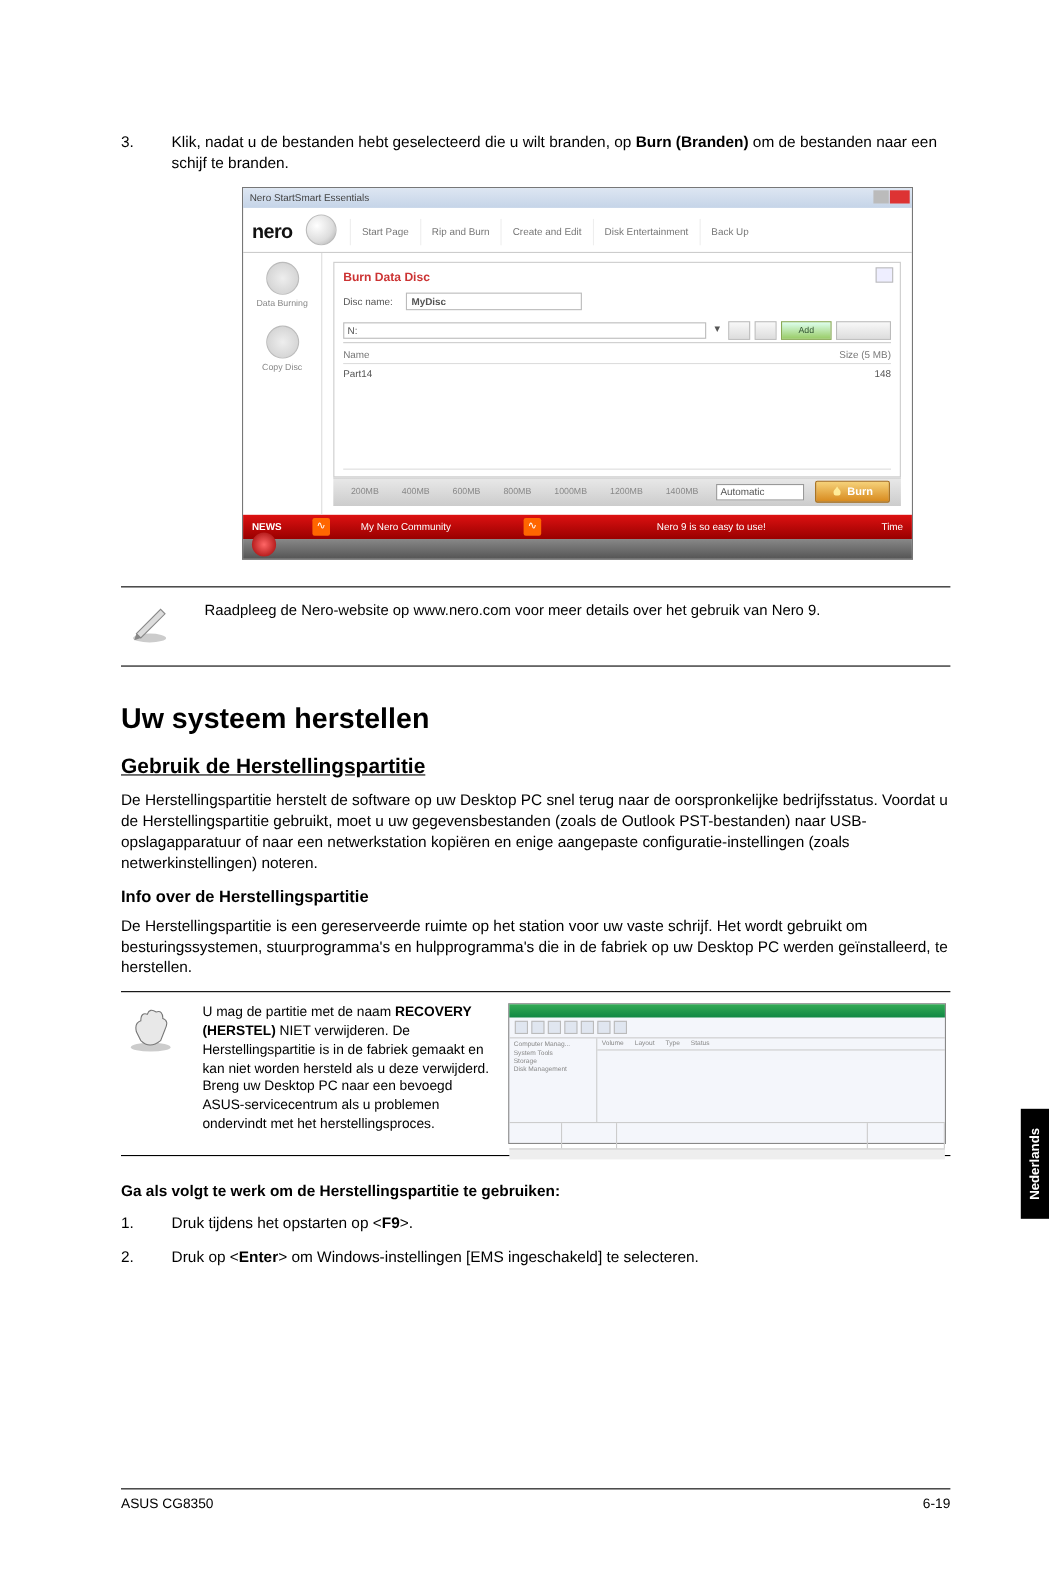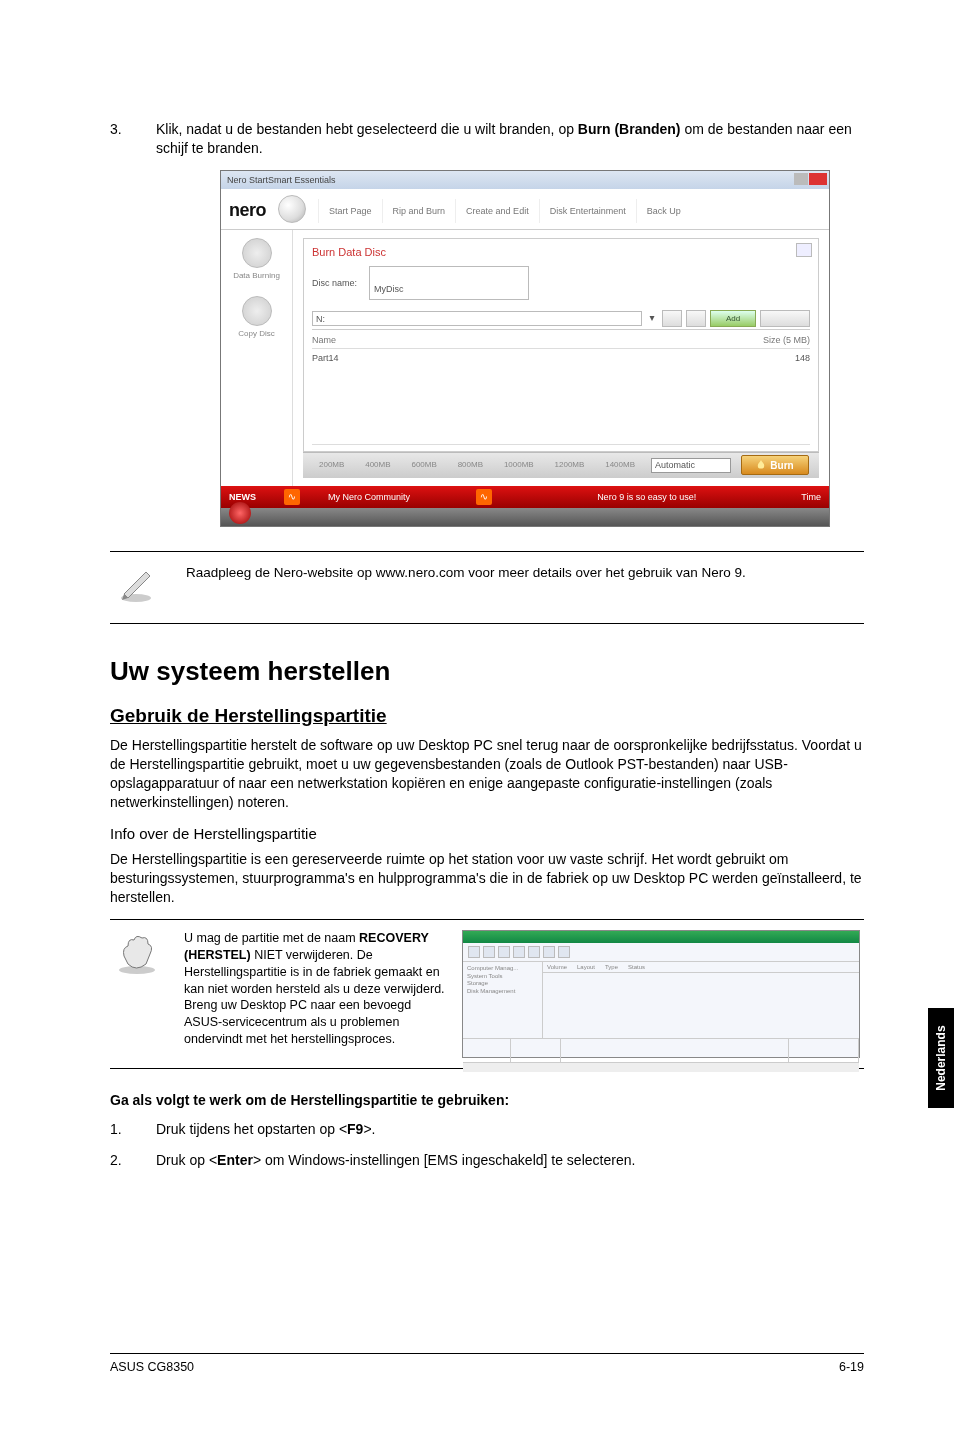--- a/index.html
+++ b/index.html
@@ -79,21 +79,21 @@
     padding: 8px 4px; text-align: center; font-size: 8px; color: #888;
   }
   .side-ic {
     width: 30px; height: 30px; border-radius: 50%;
     background: radial-gradient(circle, #eee, #ccc);
     border: 1px solid #bbb; margin: 0 auto 3px;
   }
   .side-lbl { margin-bottom: 14px; }
   .nero-main { flex: 1; padding: 8px 10px; }
   .nero-panel-title {
-    color: #c33; font-weight: normal; font-size: 11px; margin-bottom: 6px;
+    color: #c33; font-weight: bold; font-size: 11px; margin-bottom: 6px;
   }
   .nero-field-row { display: flex; align-items: center; gap: 12px; font-size: 9px; margin-bottom: 10px; }
   .nero-input {
     border: 1px solid #bbb; height: 16px; width: 160px; background: #fff;
   }
   .nero-toolbar {
     display: flex; align-items: center; gap: 4px; margin: 6px 0 2px;
     border-bottom: 1px solid #ccc; padding-bottom: 2px;
   }
   .nero-path {
@@ -140,21 +140,21 @@
   .note-icon svg { width: 40px; height: 40px; }
   .note-txt { flex: 1; font-size: 13.5px; }
 
   h1.section {
     font-size: 26px; font-weight: bold; margin: 18px 0 14px;
   }
   h2.subsection {
     font-size: 19px; font-weight: bold; margin: 10px 0 8px; text-decoration: underline;
   }
   h3.subsub {
-    font-size: 15px; font-weight: normal; margin: 12px 0 6px;
+    font-size: 15px; font-weight: bold; margin: 12px 0 6px;
   }
   p.body { margin-bottom: 10px; }
 
   
   .rec-row {
     display: flex;
     gap: 16px;
     border-top: 1px solid #000;
     border-bottom: 1px solid #000;
     padding: 10px 4px;
@@ -253,21 +253,21 @@
         <div class="side-lbl">Data Burning</div>
         <div class="side-ic"></div>
         <div class="side-lbl">Copy Disc</div>
       </div>
       <div class="nero-main">
         <div style="background:#fff;border:1px solid #ccc;padding:6px 8px;position:relative;">
           <div style="position:absolute;right:6px;top:4px;width:16px;height:14px;border:1px solid #bbb;background:#eef;"></div>
           <div class="nero-panel-title">Burn Data Disc</div>
           <div class="nero-field-row">
             <span>Disc name:</span>
-            <div class="nero-input" style="padding:16px 4px;">MyDisc</div>
+            <div class="nero-input" style="padding:1px 4px;font-weight:bold;">MyDisc</div>
           </div>
           <div class="nero-toolbar">
             <div class="nero-path">N:</div>
             <div style="width:12px;text-align:center;">▾</div>
             <div class="nero-btn-sm"></div>
             <div class="nero-btn-sm"></div>
             <div class="nero-btn-add" style="text-align:center;line-height:15px;">Add</div>
             <div class="nero-btn-sm" style="width:50px;"></div>
           </div>
           <div class="nero-list-head">

